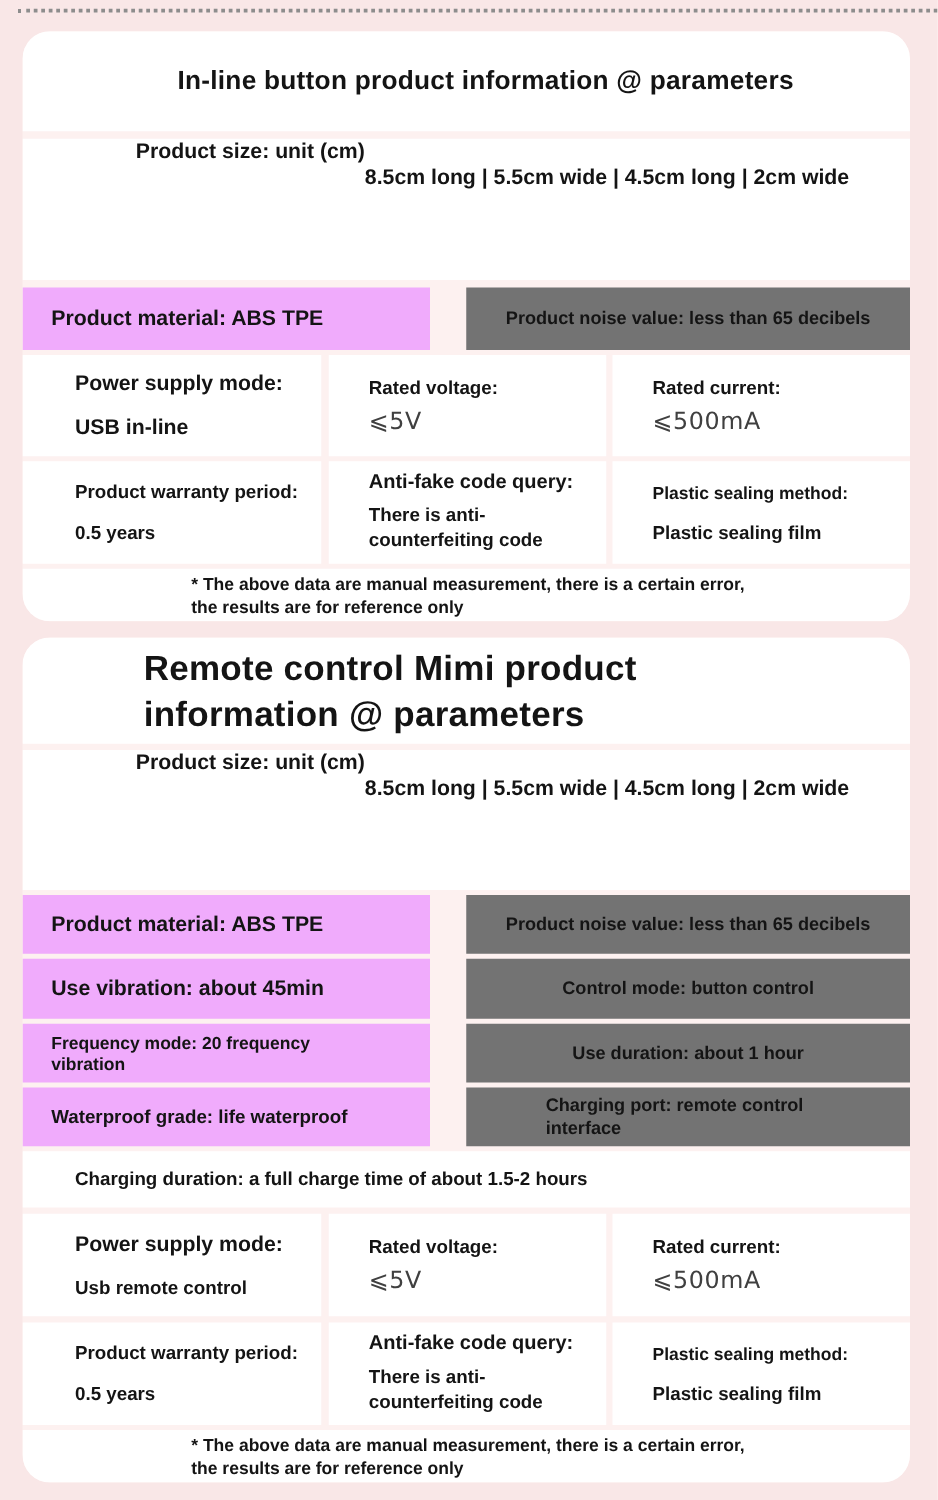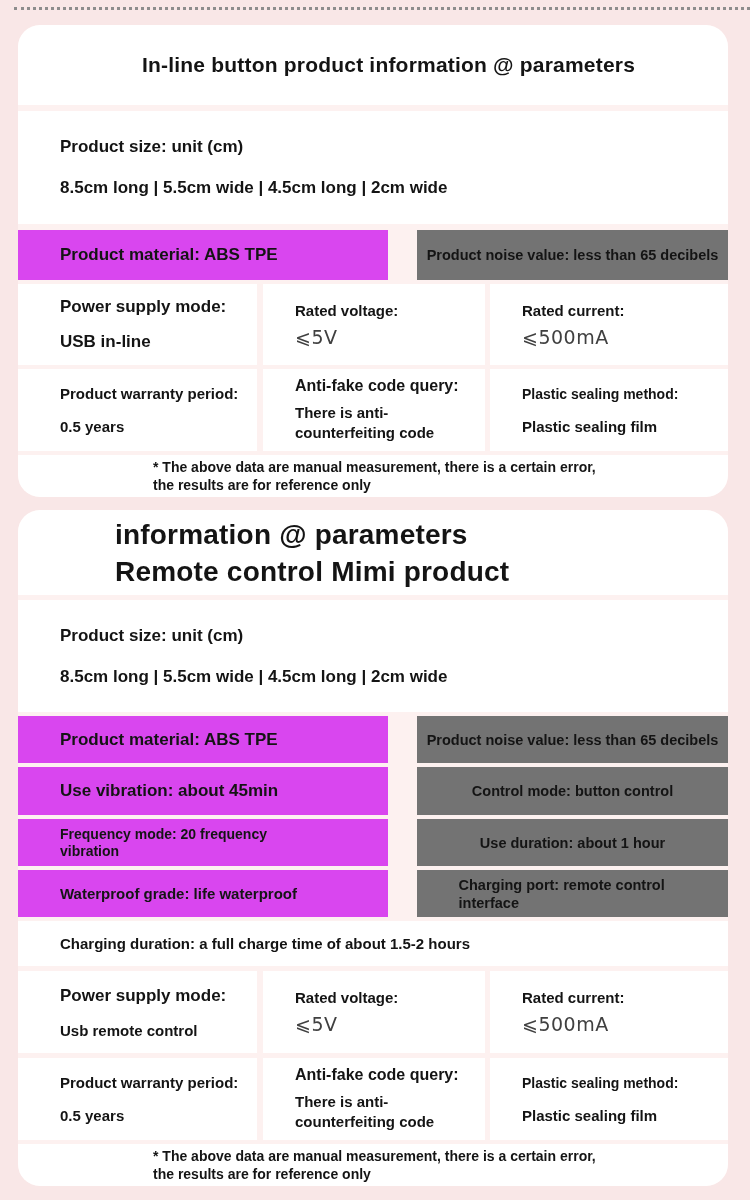--- a/index.html
+++ b/index.html
@@ -26,30 +26,30 @@
   .card2{top:510px;height:676px;}
   .row{display:flex;flex-shrink:0;}
   .white{background:#ffffff;}
   
   .title1{height:80px;margin-bottom:6px;align-items:center;justify-content:center;
           font-size:21px;font-weight:700;letter-spacing:.2px;padding-left:31px;}
   .title2{height:85px;margin-bottom:5px;flex-direction:column;justify-content:center;
           padding-left:97px;box-sizing:border-box;
           font-size:28px;font-weight:700;line-height:37px;letter-spacing:.2px;}
   
-  .size-block{margin-bottom:6px;flex-direction:column;justify-content:center;
+  .size-block{margin-bottom:6px;flex-direction:row;justify-content:center;
               padding-left:42px;box-sizing:border-box;}
   .size1{height:113px;}
   .size2{height:112px;margin-bottom:4px;}
   .size-label{font-size:17px;font-weight:700;}
   .size-value{font-size:17px;font-weight:700;margin-top:21px;}
   
   .cols2{margin-bottom:4px;}
-  .cols2 .cl{width:370px;background:#d946ef;display:flex;align-items:center;
-             padding-left:42px;box-sizing:border-box;}
+  .cols2 .cl{width:326px;background:#f0abfc;display:flex;align-items:center;
+             padding-left:23px;box-sizing:border-box;}
   .cols2 .cr{flex:1;margin-left:29px;background:#737373;display:flex;align-items:center;
              justify-content:center;}
   .cl-big{font-size:17px;font-weight:700;}
   .cl-med{font-size:15px;font-weight:700;}
   .cl-sm{font-size:14px;font-weight:700;line-height:17px;}
   .cr-text{font-size:14.5px;font-weight:700;text-align:left;line-height:18px;}
   .w230{width:232px;}
   .w235{width:228px;}
   .h50{height:50px;}
   .h47{height:47px;}
@@ -139,22 +139,22 @@
 
   <div class="row white footer-note">
     <div>* The above data are manual measurement, there is a certain error,</div>
     <div>the results are for reference only</div>
   </div>
 </div>
 
 <div class="card card2">
 
   <div class="row white title2">
+    <div>Remote control Mimi product</div>
     <div>information @ parameters</div>
-    <div>Remote control Mimi product</div>
   </div>
 
   <div class="row white size-block size2">
     <div class="size-label">Product size: unit (cm)</div>
     <div class="size-value">8.5cm long | 5.5cm wide | 4.5cm long | 2cm wide</div>
   </div>
 
   <div class="row cols2 h47">
     <div class="cl">
       <span class="cl-big">Product material: ABS TPE</span>

